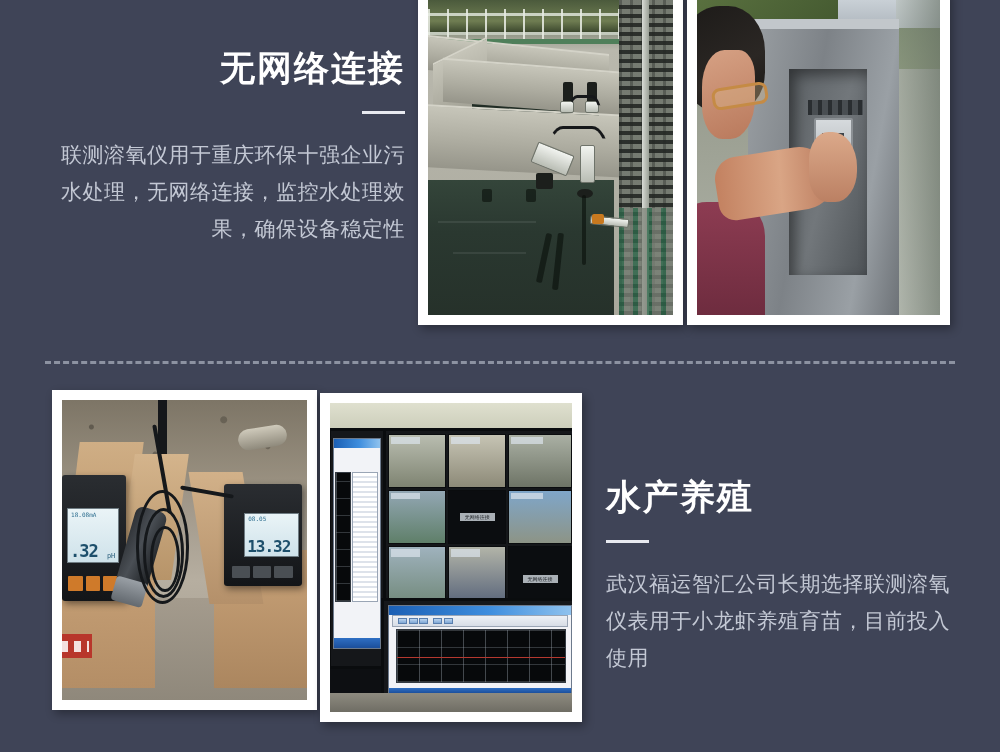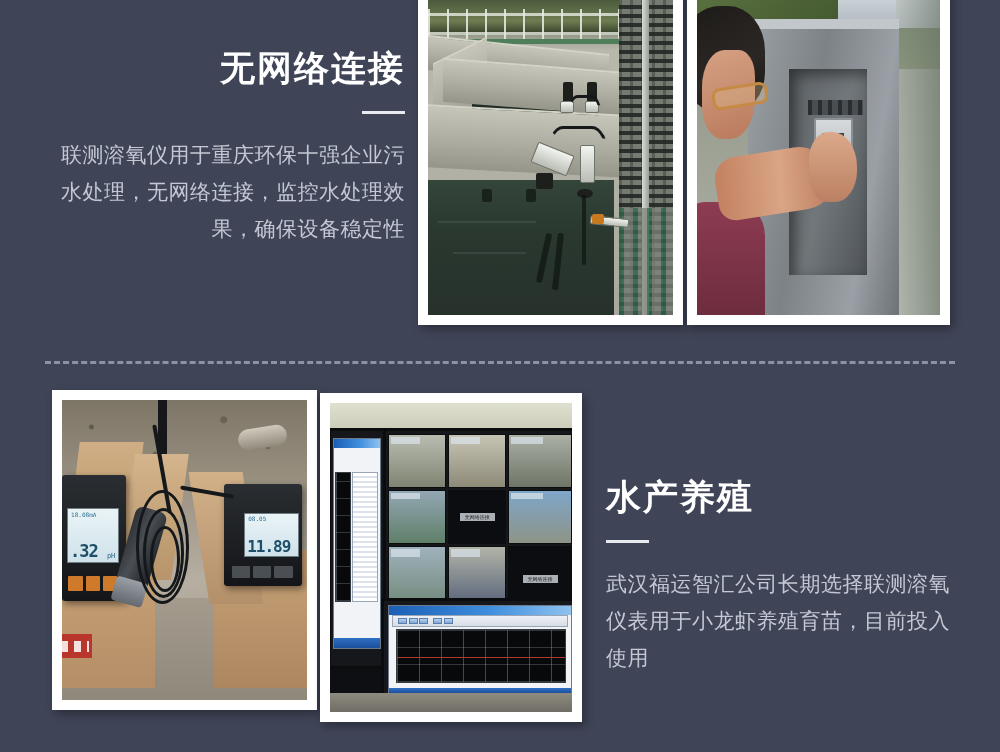--- a/index.html
+++ b/index.html
@@ -511,21 +511,21 @@
         <div class="keys">
           <i></i>
           <i></i>
           <i></i>
         </div>
       </div>
 
       <div class="meter meter-r">
         <div class="lcd lcd-r">
           <div class="lcd-small">08.05</div>
-          <div class="lcd-big">11.89</div>
+          <div class="lcd-big">13.32</div>
         </div>
         <div class="keys keys-r">
           <i></i>
           <i></i>
           <i></i>
         </div>
       </div>
 
       <div class="probe">
         <div class="probe-tip"></div>

